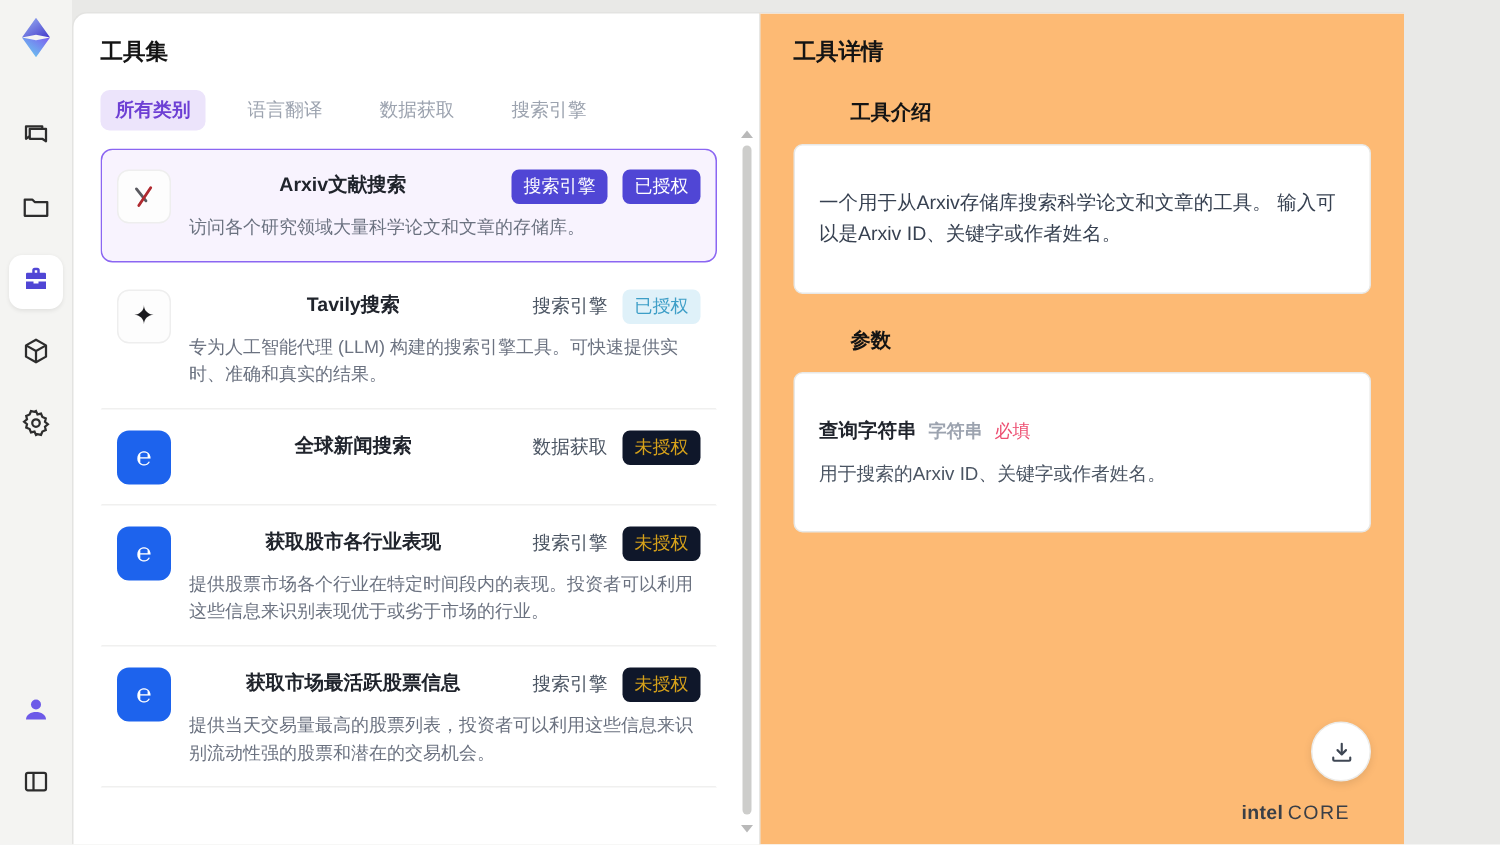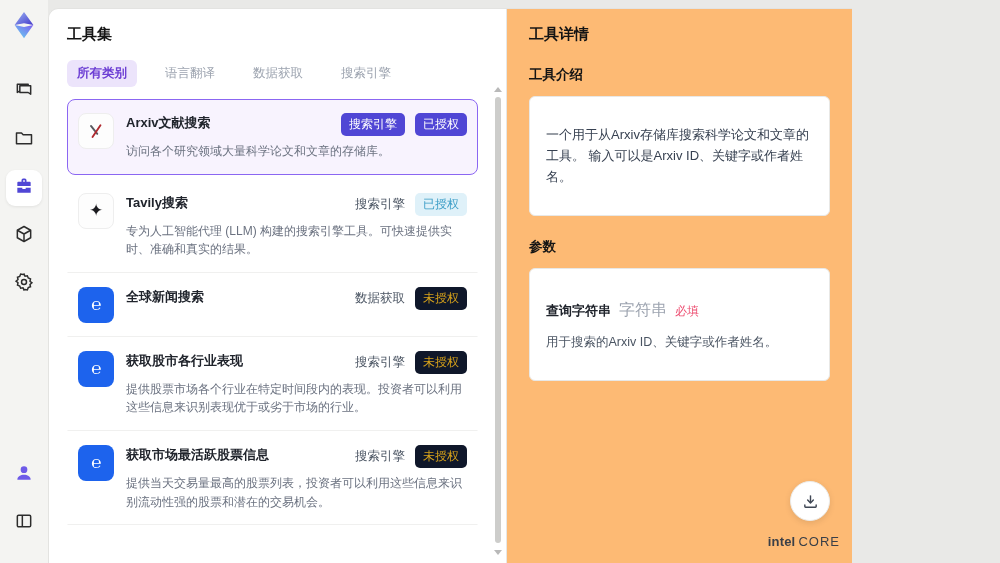--- a/index.html
+++ b/index.html
@@ -2,21 +2,21 @@
 <html><head>
 <meta charset="utf-8">
 <style>
   * { margin:0; padding:0; box-sizing:border-box; }
   html,body { width:1000px; height:563px; overflow:hidden; }
   body {
     font-family:"Liberation Sans","DejaVu Sans",sans-serif;
     background:#e9e9e7;
     color:#1f2430;
   }
-  .app { display:flex; width:852px; height:563px; }
+  .app { display:flex; width:936px; height:563px; }
 
   
   .rail {
     width:48px; height:563px; background:#f4f4f2;
     display:flex; flex-direction:column; align-items:center;
     padding:10px 0 10px 0; flex-shrink:0;
   }
   .logo { width:30px; height:30px; margin-bottom:34px; }
   .rail-item {
     width:36px; height:36px; border-radius:9px;
@@ -50,58 +50,58 @@
   }
   .tool-icon {
     width:36px; height:36px; border-radius:8px; flex-shrink:0;
     background:#f6f6f5; display:flex; align-items:center; justify-content:center;
     font-size:18px; overflow:hidden;
   }
   .tool-icon.blue { background:#1d63ed; color:#fff; font-weight:bold; font-size:17px; }
   .tool-icon.white { background:#fdfdfd; border:1px solid #eee; }
   .tool-body { flex:1; min-width:0; }
   .tool-head { display:flex; align-items:flex-start; }
-  .tool-name { font-size:13px; font-weight:bold; color:#20242c; flex:1; padding-top:1px; }
+  .tool-name { font-size:13px; font-weight:bold; color:#20242c; flex:1; padding-top:1px;text-align:center; }
   .tool-desc { font-size:12px; color:#6b7280; line-height:1.55; margin-top:6px; }
   .tool-badges { display:flex; gap:10px; align-items:center; flex-shrink:0; margin-left:10px; }
   .cat-label { font-size:12.5px; color:#4b5563; }
   .badge { font-size:12px; padding:3px 8px; border-radius:5px; white-space:nowrap; }
   .badge.solid  { background:#5046d5; color:#ffffff; }
   .cat-label.solid { background:#5046d5; color:#ffffff; font-size:12px; padding:3px 8px; border-radius:5px; }
   .badge.cyan   { background:#dff1f9; color:#3d9ec7; }
   .badge.yellow { background:#0f172a; color:#d7a21a; }
 
   
   .vscroll { position:absolute; right:4px; top:78px; bottom:8px; width:8px; }
   .vscroll .arrow { width:0; height:0; border-left:4px solid transparent; border-right:4px solid transparent; margin:0 auto; }
   .vscroll .arrow.up { border-bottom:5px solid #b9b9b9; }
   .vscroll .arrow.down { border-top:5px solid #b9b9b9; position:absolute; bottom:0; left:0; }
   .vscroll .thumb { position:absolute; top:10px; bottom:12px; left:1px; width:6px; background:#cdcdcb; border-radius:3px; }
 
   
   .right-pane { flex:1; background:#fdba74; border-left:1px solid #e7e7e5; padding:16px 22px; position:relative; }
-  .section-h { font-size:13.5px; font-weight:bold; color:#141414; margin-top:22px; }
+  .section-h { font-size:13.5px; font-weight:bold; color:#141414; margin-top:22px;margin-left:38px; }
   .detail-box {
     background:#ffffff; border:1px solid #e8e8e6; border-radius:6px;
     padding:28px 16px; margin-top:12px; font-size:13px; color:#374151; line-height:1.6;
   }
   .param-line { display:flex; align-items:baseline; gap:8px; }
   .param-name { font-size:13px; font-weight:bold; color:#20242c; }
-  .param-type { font-size:16px; color:#9ca3af; }
+  .param-type { font-size:12px; color:#9ca3af;font-weight:bold; }
   .param-req  { font-size:12px; color:#ed4f72; }
   .param-desc { font-size:12.5px; color:#4b5563; margin-top:9px; }
 
   
   .fab {
     position:absolute; right:22px; bottom:42px; width:40px; height:40px;
     border-radius:50%; background:#ffffff; border:1px solid #ececea;
     box-shadow:0 2px 6px rgba(0,0,0,.10); display:flex; align-items:center; justify-content:center;
     cursor:pointer; color:#3f4754;
   }
-  .brand { position:absolute; right:12px; bottom:14px; font-size:13px; color:#3a3f47; letter-spacing:.2px; }
+  .brand { position:absolute; right:36px; bottom:14px; font-size:13px; color:#3a3f47; letter-spacing:.2px; }
   .brand .b1 { font-weight:bold; }
   .brand .b2 { font-weight:300; letter-spacing:1px; margin-left:3px; }
 </style>
 </head>
 <body>
 
 <div class="app">
 
   <div class="rail">
     <div class="logo">

